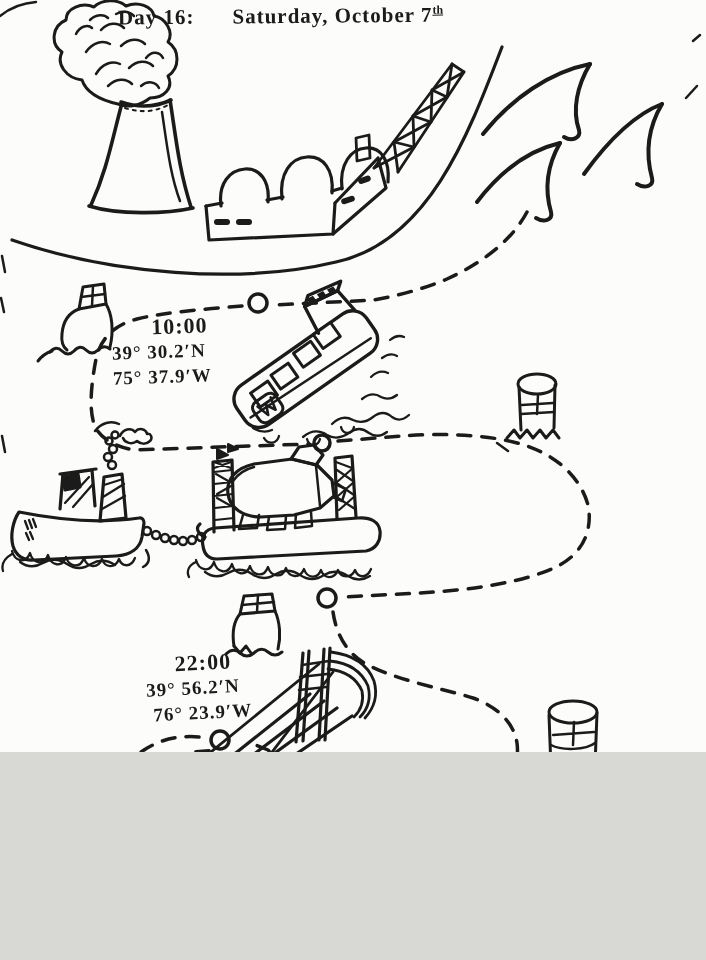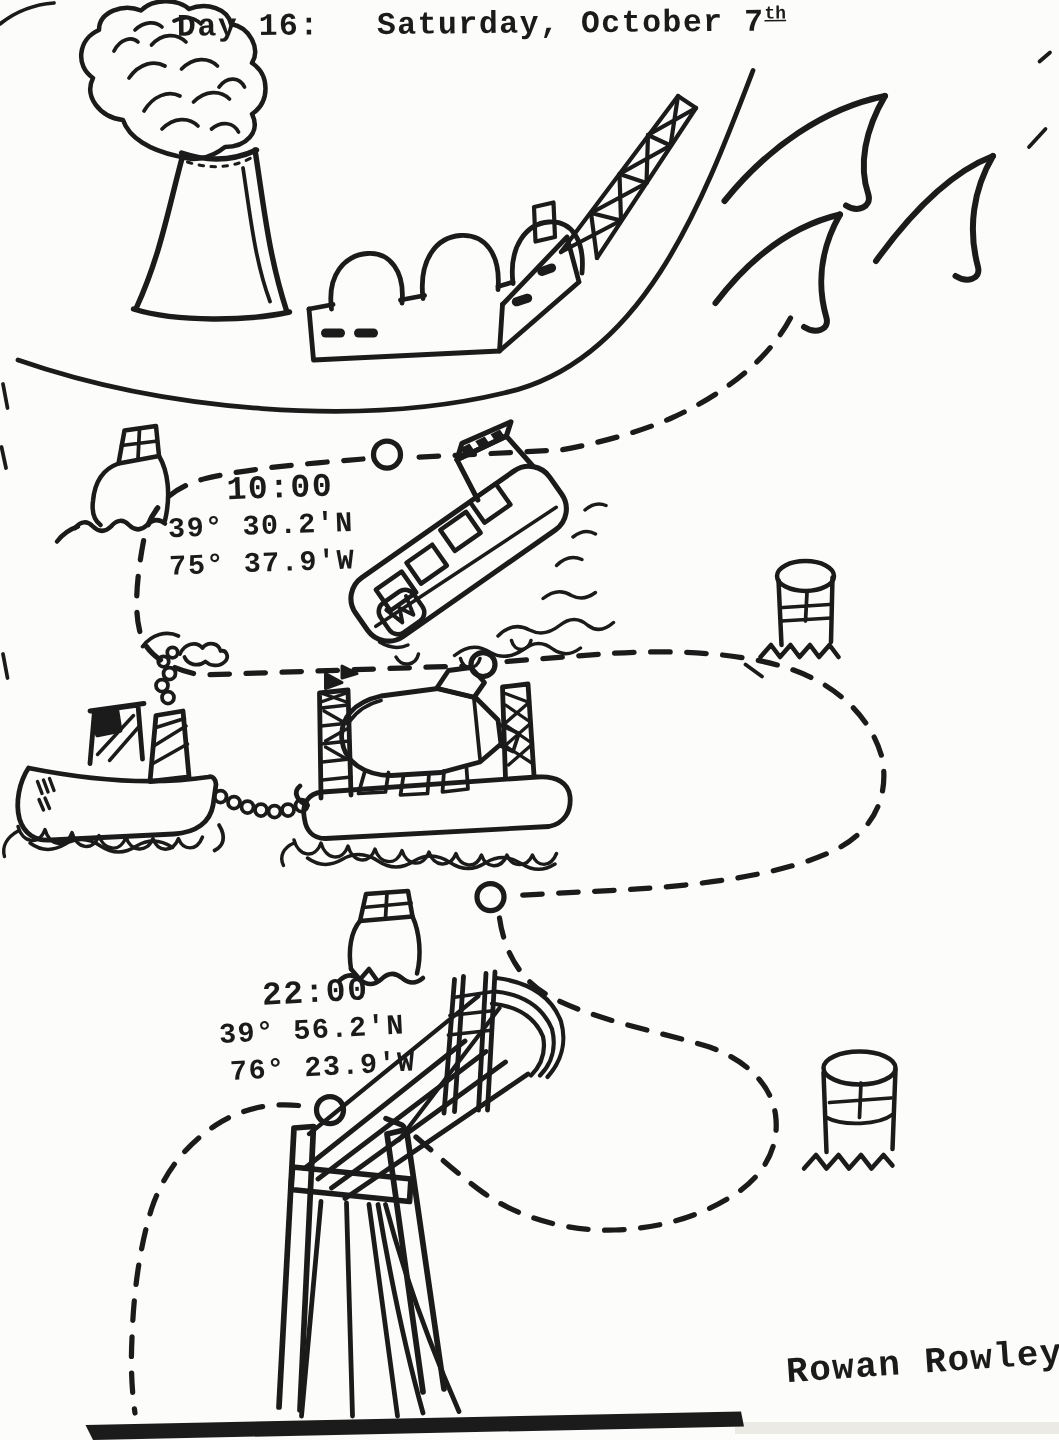--- a/index.html
+++ b/index.html
@@ -1,19 +1,19 @@
 <!DOCTYPE html>
 <html><head>
 <meta charset="utf-8">
 <style>
   html,body{margin:0;padding:0;background:#d8d8d4;}
   .page{
-    position:relative;width:706px;height:960px;overflow:hidden;
+    position:relative;width:706px;height:752px;overflow:hidden;
     background:#fcfcfa;
-    font-family:Liberation Mono, monospace;
+    font-family:Liberation Serif, serif;
     color:#1b1b1b;
   }
   .page svg{position:absolute;left:0;top:0;}
   .hand{position:absolute;font-weight:bold;white-space:nowrap;}
   .title-row{top:4px;left:118px;font-size:21px;letter-spacing:1px;transform:rotate(-0.5deg);}
   .title-row .date{margin-left:38px;}
   .title-row sup{font-size:12px;text-decoration:underline;letter-spacing:0;}
   .wp{line-height:25px;font-size:19px;letter-spacing:1px;}
   .wp .t{font-size:22px;}
   .wp1{left:112px;top:314px;transform:rotate(-2deg);}

